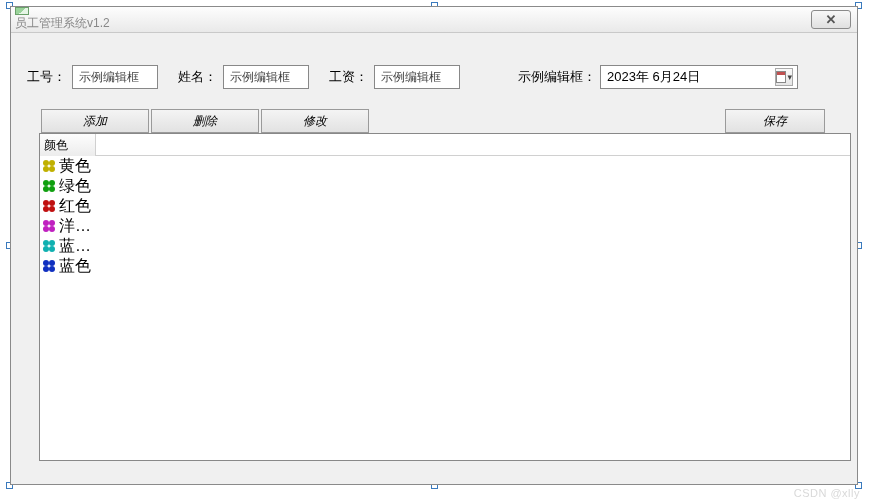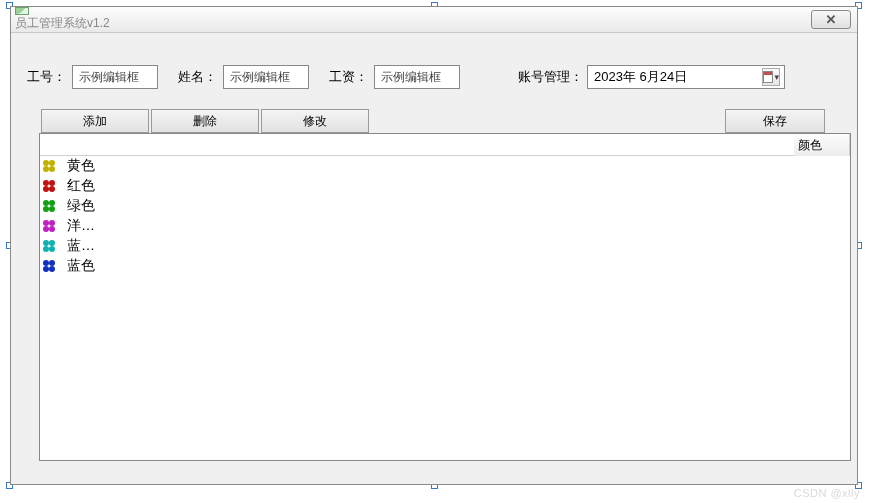--- a/index.html
+++ b/index.html
@@ -130,20 +130,21 @@
     .dp-cal::before {
       content:""; position:absolute; top:0; left:0; right:0; height:3px; background:#c05050;
     }
     .toolbar {
       position: absolute;
       top: 76px;
       left: 30px;
       right: 30px;
       height: 26px;
       display: flex;
+      font-style: italic;
     }
     .btn {
       width: 108px;
       height: 24px;
       border: 1px solid #9a9a9a;
       background: linear-gradient(#f4f4f4, #e2e2e2);
       font-size: 12px;
       color: #000;
       display: flex;
       align-items: center;
@@ -159,21 +160,20 @@
       width: 812px;
       height: 328px;
       border: 1px solid #888;
       background: #fff;
       overflow: hidden;
     }
     .lv-header {
       height: 22px;
       display: flex;
       border-bottom: 1px solid #d0d0d0;
-      justify-content: flex-end;
     }
     .lv-hcell {
       width: 56px;
       height: 22px;
       background: linear-gradient(#fdfdfd, #ececec);
       border-right: 1px solid #d0d0d0;
       font-size: 12px;
       color: #000;
       display: flex;
       align-items: center;
@@ -189,27 +189,26 @@
       width: 14px;
       height: 14px;
       margin-right: 3px;
       display: flex;
       align-items: center;
       justify-content: center;
       position: relative;
     }
     .lv-icon svg { width: 14px; height: 14px; }
     .lv-text {
-      font-size: 14px;
+      font-size: 16px;
       color: #000;
       white-space: nowrap;
       overflow: hidden;
       text-overflow: ellipsis;
       width: 36px;
-      text-align: right;
     }
     .watermark {
       position: absolute;
       right: 10px;
       bottom: 4px;
       font-size: 11px;
       color: #d9d9d9;
       letter-spacing: 0.5px;
     }
   </style>
@@ -236,21 +235,21 @@
 
   <div class="client">
 
     <div class="form-row">
       <span class="lbl">工号：</span>
       <input class="txt" value="示例编辑框" style="">
       <span class="lbl">姓名：</span>
       <input class="txt" value="示例编辑框" style="">
       <span class="lbl">工资：</span>
       <input class="txt" value="示例编辑框" style="">
-      <span class="lbl lbl-date">账号管理：</span>
+      <span class="lbl lbl-date">示例编辑框：</span>
       <div class="datepick">
         <span class="dp-text">2023年  6月24日</span>
         <div class="dp-btn">
           <div class="dp-cal"></div>
           <span>▾</span>
         </div>
       </div>
     </div>
 
     <div class="toolbar">
@@ -275,42 +274,42 @@
                   <ellipse cx="4" cy="10" rx="3" ry="3"></ellipse>
                   <ellipse cx="10" cy="10" rx="3" ry="3"></ellipse>
                 </g>
               </svg>
             </div>
             <div class="lv-text">黄色</div>
           </div>
           <div class="lv-row">
             <div class="lv-icon">
               <svg viewBox="0 0 14 14">
+                <g fill="#10a010">
+                  <ellipse cx="4" cy="4" rx="3" ry="3"></ellipse>
+                  <ellipse cx="10" cy="4" rx="3" ry="3"></ellipse>
+                  <ellipse cx="4" cy="10" rx="3" ry="3"></ellipse>
+                  <ellipse cx="10" cy="10" rx="3" ry="3"></ellipse>
+                </g>
+              </svg>
+            </div>
+            <div class="lv-text">绿色</div>
+          </div>
+          <div class="lv-row">
+            <div class="lv-icon">
+              <svg viewBox="0 0 14 14">
                 <g fill="#c01010">
                   <ellipse cx="4" cy="4" rx="3" ry="3"></ellipse>
                   <ellipse cx="10" cy="4" rx="3" ry="3"></ellipse>
                   <ellipse cx="4" cy="10" rx="3" ry="3"></ellipse>
                   <ellipse cx="10" cy="10" rx="3" ry="3"></ellipse>
                 </g>
               </svg>
             </div>
             <div class="lv-text">红色</div>
-          </div>
-          <div class="lv-row">
-            <div class="lv-icon">
-              <svg viewBox="0 0 14 14">
-                <g fill="#10a010">
-                  <ellipse cx="4" cy="4" rx="3" ry="3"></ellipse>
-                  <ellipse cx="10" cy="4" rx="3" ry="3"></ellipse>
-                  <ellipse cx="4" cy="10" rx="3" ry="3"></ellipse>
-                  <ellipse cx="10" cy="10" rx="3" ry="3"></ellipse>
-                </g>
-              </svg>
-            </div>
-            <div class="lv-text">绿色</div>
           </div>
           <div class="lv-row">
             <div class="lv-icon">
               <svg viewBox="0 0 14 14">
                 <g fill="#c020c0">
                   <ellipse cx="4" cy="4" rx="3" ry="3"></ellipse>
                   <ellipse cx="10" cy="4" rx="3" ry="3"></ellipse>
                   <ellipse cx="4" cy="10" rx="3" ry="3"></ellipse>
                   <ellipse cx="10" cy="10" rx="3" ry="3"></ellipse>
                 </g>

